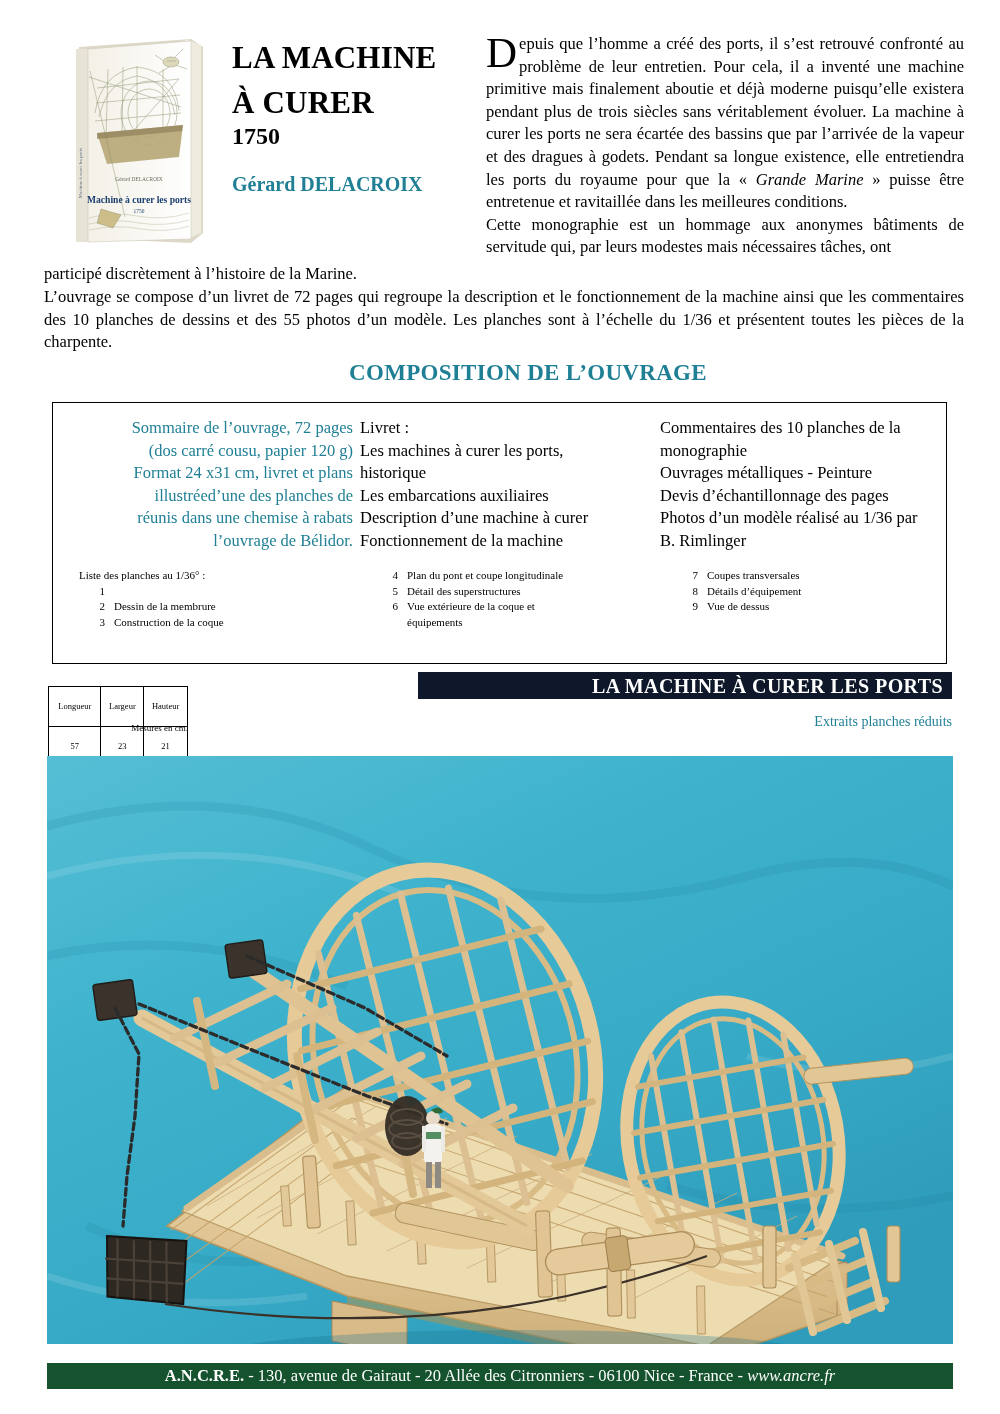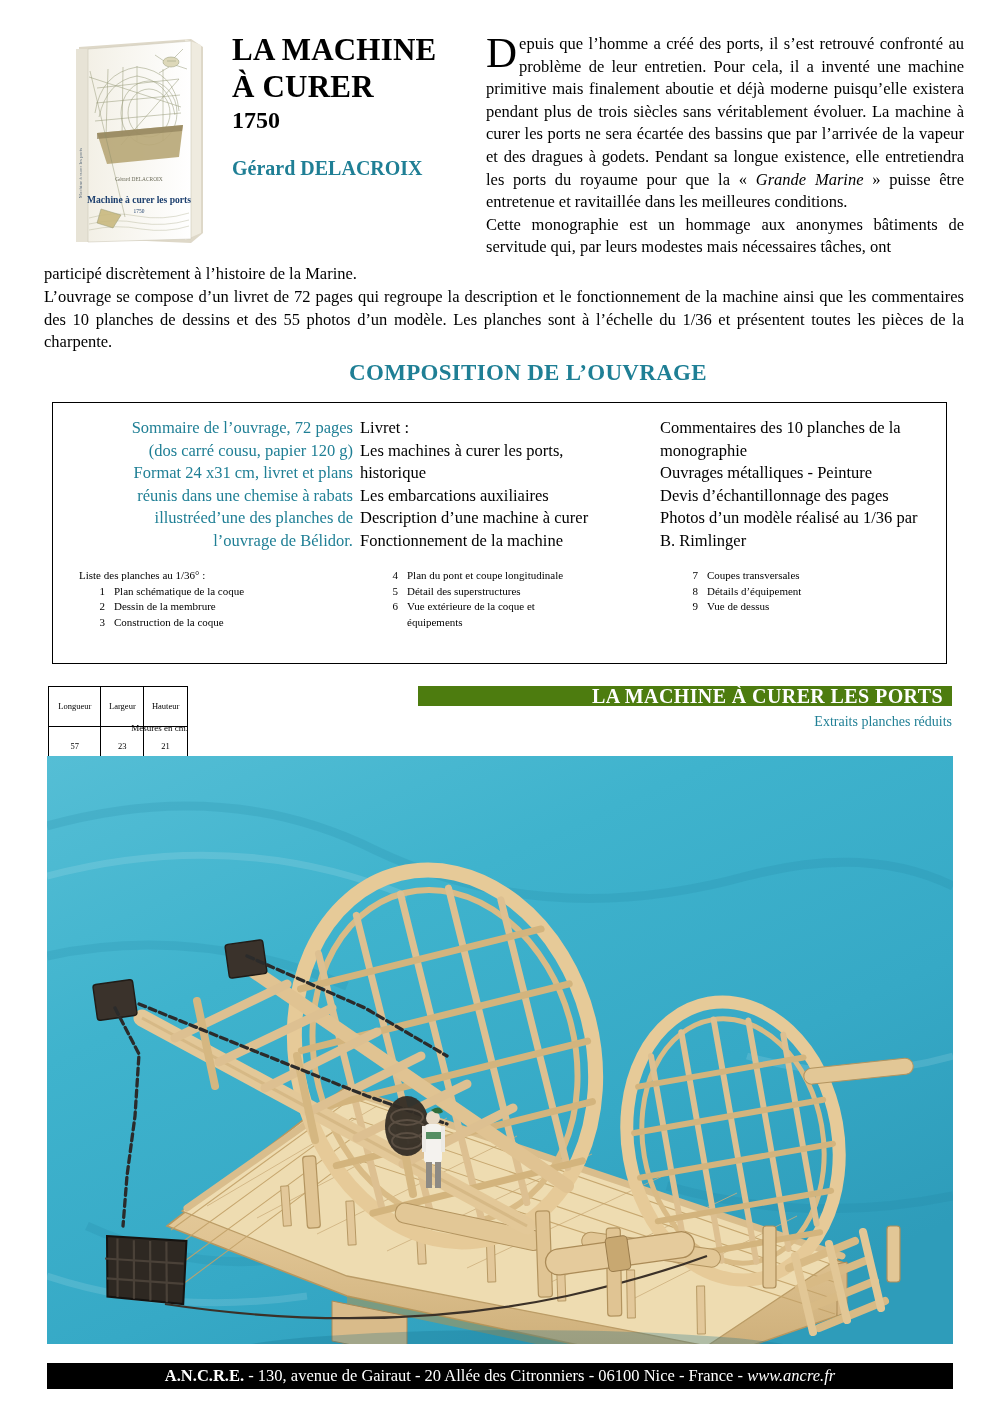--- a/index.html
+++ b/index.html
@@ -38,21 +38,21 @@
     width: 230px;
   }
   .main-title {
     font-size: 31px;
     font-weight: bold;
     line-height: 1.19;
     letter-spacing: 0.2px;
     color: #000;
     margin: 0;
   }
-  .main-title .ln { display: block; white-space: nowrap; }
+  .main-title .ln { display: block; white-space: nowrap; margin-top: 8px; }
   .title-year {
     font-size: 24px;
     font-weight: bold;
     margin-top: 1px;
     line-height: 1.1;
   }
   .author {
     margin-top: 24px;
     font-size: 20px;
     font-weight: bold;
@@ -189,24 +189,24 @@
     position: absolute;
     left: 48px; top: 723px;
     width: 140px;
     text-align: right;
     font-size: 9px;
   }
 
   
   .banner {
     position: absolute;
-    left: 418px; top: 686px;
+    left: 418px; top: 672px;
     width: 534px;
-    height: 20px;
-    background: #4d7c0f;
+    height: 27px;
+    background: #0f172a;
   }
   .banner-text {
     position: absolute;
     right: 9px; top: 50%;
     transform: translateY(-50%);
     color: #ffffff;
     font-size: 20px;
     font-weight: bold;
     letter-spacing: 0.4px;
     white-space: nowrap;
@@ -229,21 +229,21 @@
     background: #3fb3cd;
   }
   .photo svg { display: block; width: 906px; height: 588px; }
 
   
   .footer {
     position: absolute;
     left: 47px; top: 1363px;
     width: 906px;
     height: 26px;
-    background: #000000;
+    background: #14532d;
     display: flex;
     align-items: center;
     justify-content: center;
   }
   .footer-text {
     color: #ffffff;
     font-size: 16.5px;
     white-space: nowrap;
   }
   .footer-text .b { font-weight: bold; }
@@ -331,22 +331,22 @@
 
 <div class="section-heading">COMPOSITION DE L’OUVRAGE</div>
 
 <div class="composition-box">
 
   <div class="comp-top">
     <div class="comp-col-sommaire">
       <span class="comp-line">Sommaire de l’ouvrage, 72 pages</span>
       <span class="comp-line">(dos carré cousu, papier 120 g)</span>
       <span class="comp-line">Format 24 x31 cm, livret et plans</span>
+      <span class="comp-line">illustréed’une des planches de</span>
       <span class="comp-line">réunis dans une chemise à rabats</span>
-      <span class="comp-line">illustréed’une des planches de</span>
       <span class="comp-line">l’ouvrage de Bélidor.</span>
     </div>
     <div class="comp-col-livret">
       <span class="comp-line">Livret :</span>
       <span class="comp-line">Les machines à curer les ports,</span>
       <span class="comp-line">historique</span>
       <span class="comp-line">Les embarcations auxiliaires</span>
       <span class="comp-line">Description d’une machine à curer</span>
       <span class="comp-line">Fonctionnement de la machine</span>
     </div>
@@ -358,21 +358,20 @@
       <span class="comp-line">Photos d’un modèle réalisé au 1/36 par</span>
       <span class="comp-line">B. Rimlinger</span>
     </div>
   </div>
 
   <div class="plates">
     <div class="plates-col plates-col-1">
       <div class="plates-head">Liste des planches au 1/36° :</div>
       <div class="plate-row">
         <span class="plate-num">1</span>
-        <span class="plate-label">Plan schématique de la coque</span>
       </div>
       <div class="plate-row">
         <span class="plate-num">2</span>
         <span class="plate-label">Dessin de la membrure</span>
       </div>
       <div class="plate-row">
         <span class="plate-num">3</span>
         <span class="plate-label">Construction de la coque</span>
       </div>
     </div>

